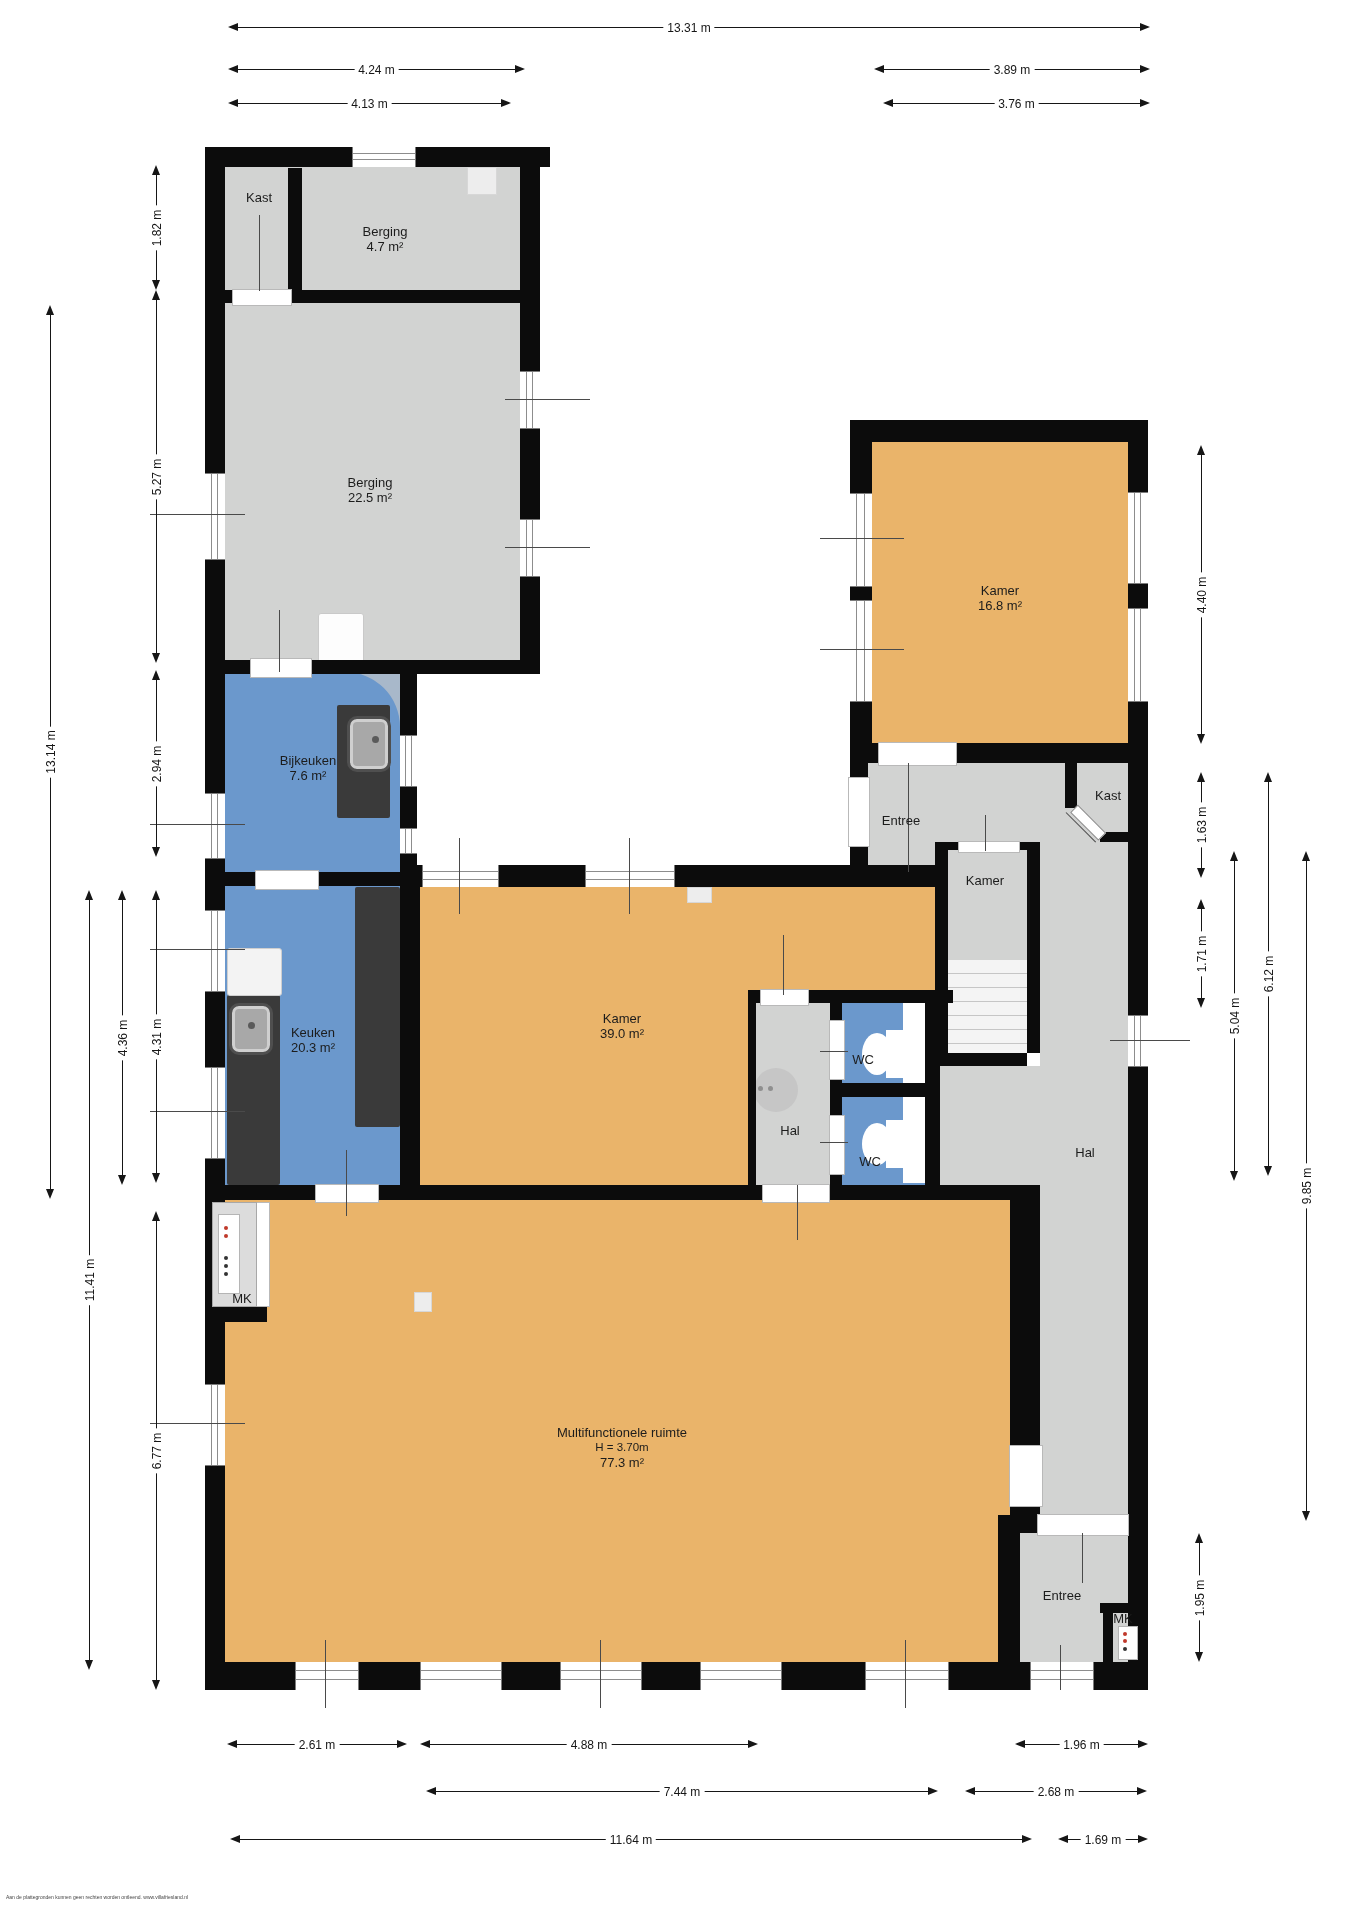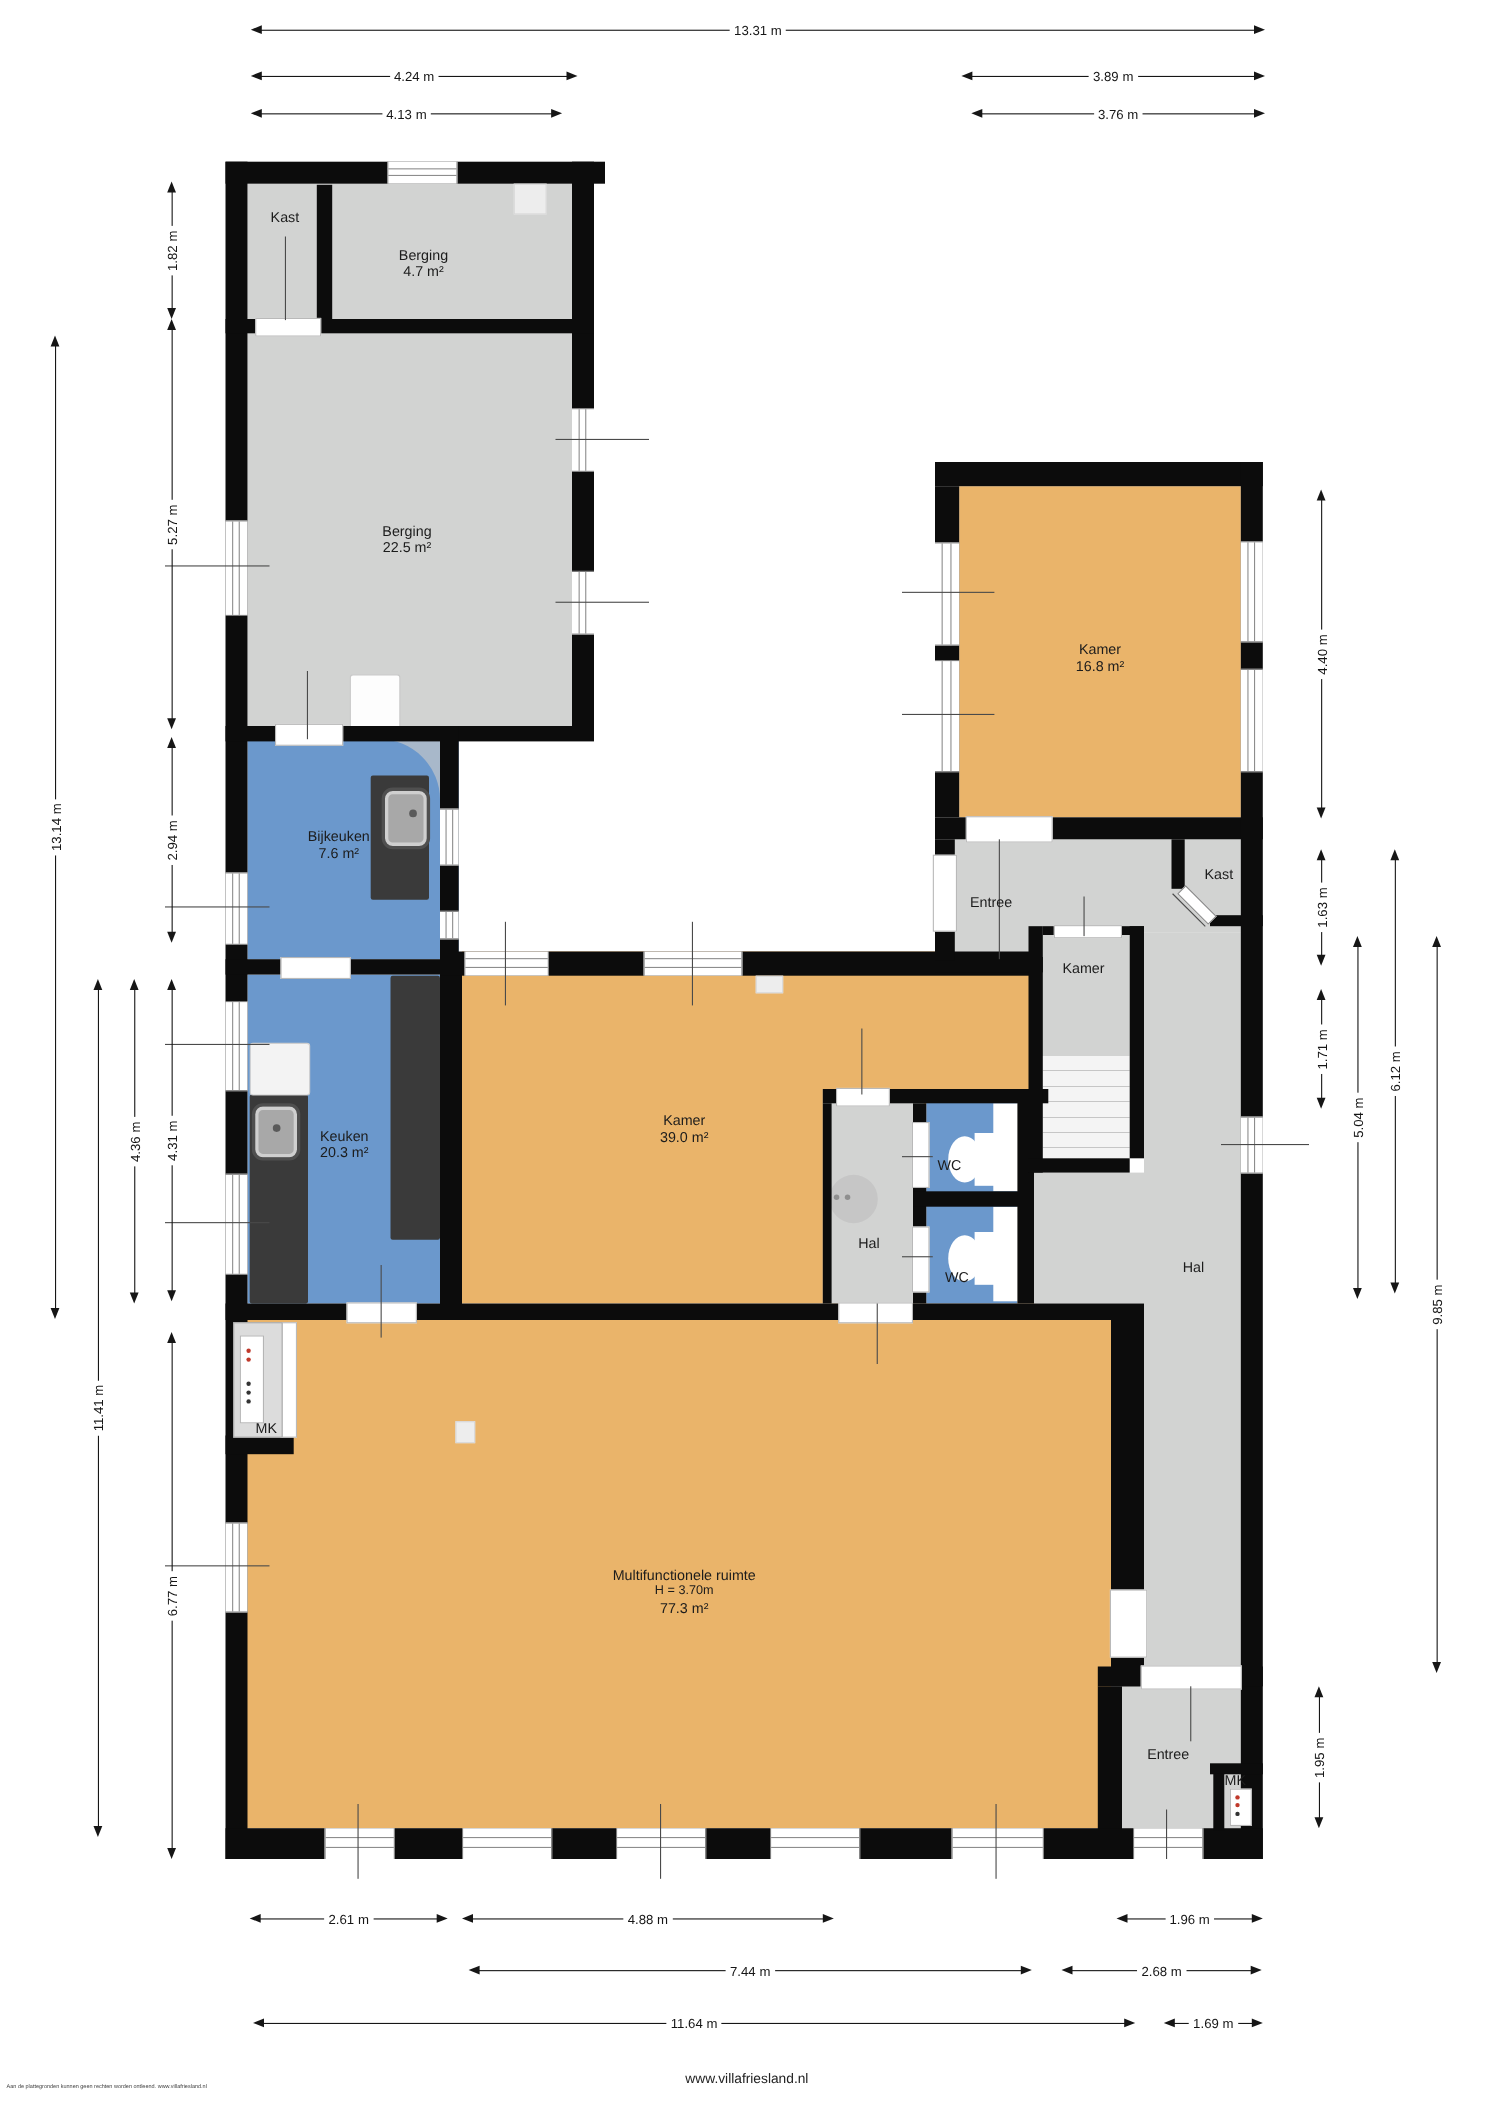--- a/index.html
+++ b/index.html
@@ -431,15 +431,14 @@
         <div class="dlabel">9.85 m</div>
       </div>
       <div class="vdim" style="left: 1195px; top: 1533px; width: 10px; height: 129px;">
         <div class="vline"></div>
         <div class="ah ah-u"></div>
         <div class="ah ah-d"></div>
         <div class="dlabel">1.95 m</div>
       </div>
     </div>
 
-  <div class="footer" style="top:1883px;">www.villafriesland.nl</div>
   <div class="tinyprint">Aan de plattegronden kunnen geen rechten worden ontleend. www.villafriesland.nl</div>
 </div>
 
 </body></html>

